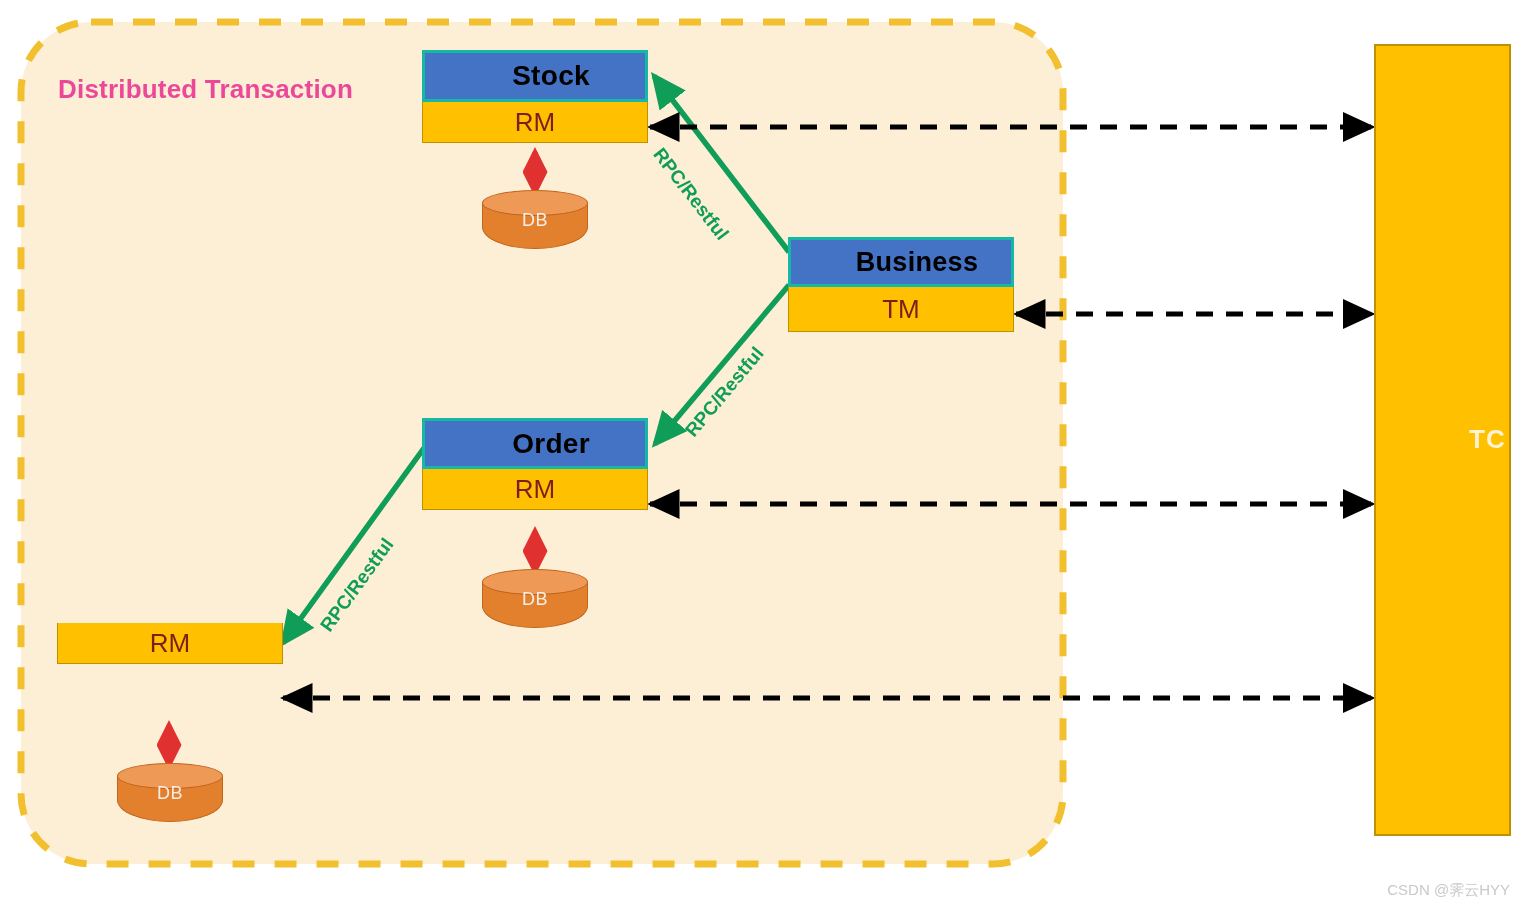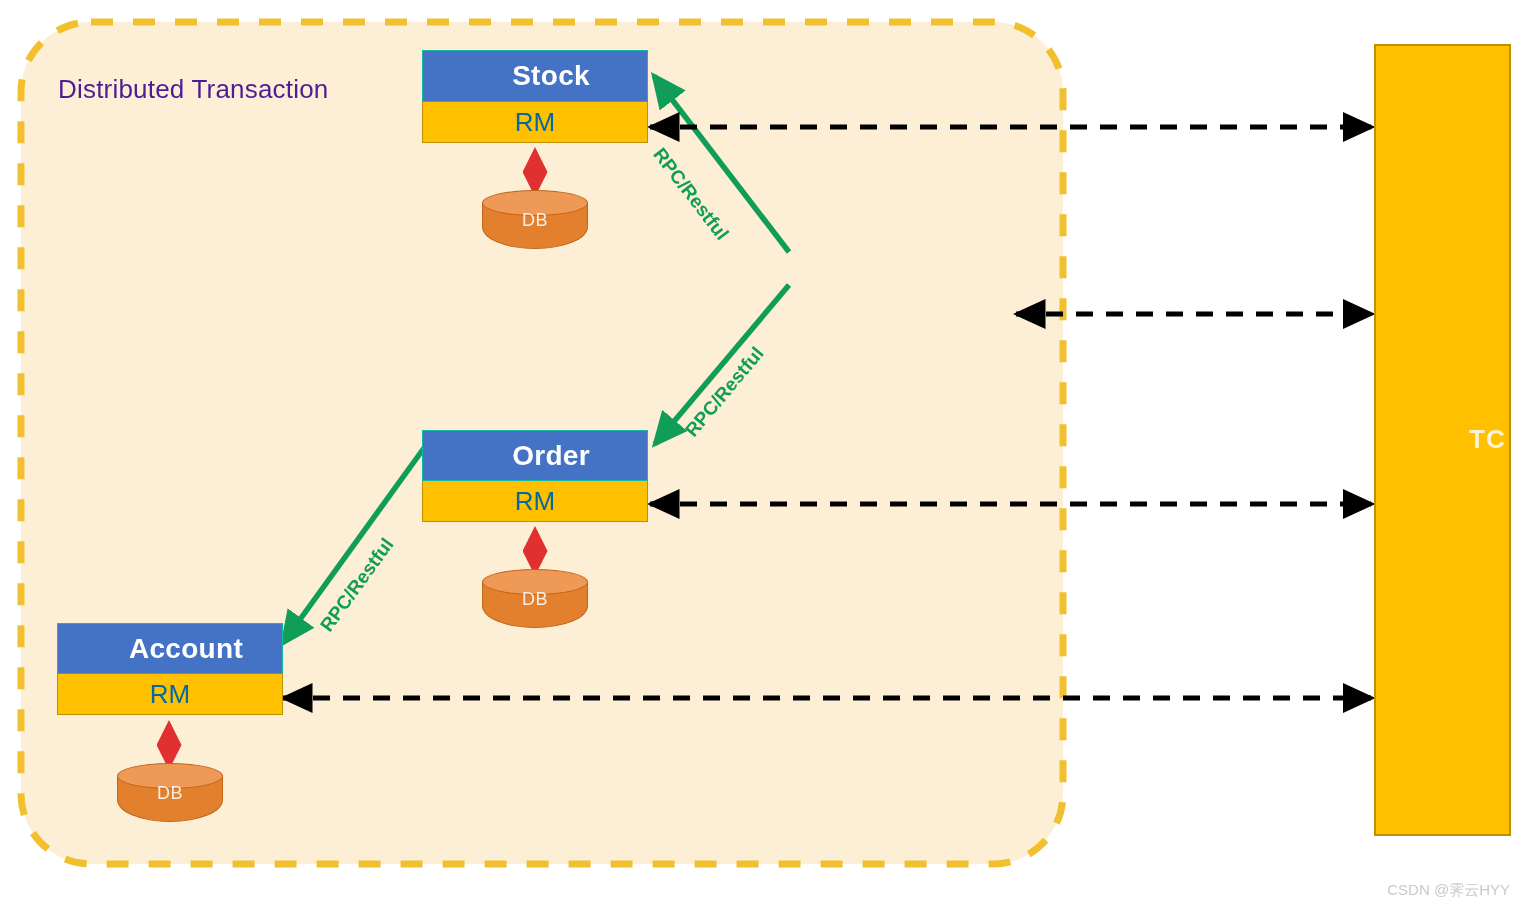--- a/index.html
+++ b/index.html
@@ -27,36 +27,36 @@
 
   
   .service-box {
     position: absolute;
     box-sizing: border-box;
   }
   .svc-head {
     box-sizing: border-box;
     width: 100%;
     background: #4472C4;
-    border: 1px solid #14b8a6;
-    color: #ffffff;
+    border: 3px solid #14b8a6;
+    color: #000000;
     font-weight: bold;
     display: flex;
     align-items: center;
     justify-content: center;
     letter-spacing: 0.3px;
     padding-left: 32px;
   }
   .svc-body {
     box-sizing: border-box;
     width: 100%;
     background: #FFC000;
     border: 1px solid #BF9000;
     border-top: none;
-    color: #0369a1;
+    color: #7f1d1d;
     font-weight: normal;
     display: flex;
     align-items: center;
     justify-content: center;
   }
 
   
   .db-cyl {
     position: absolute;
     width: 106px;
@@ -97,23 +97,23 @@
     font-size: 18px;
     font-weight: normal;
     letter-spacing: 0.5px;
   }
 
   
   .region-title {
     position: absolute;
     left: 58px;
     top: 74px;
-    color: #4c1d95;
+    color: #ec4899;
     font-size: 26px;
-    font-weight: normal;
+    font-weight: bold;
     letter-spacing: 0.2px;
     white-space: nowrap;
   }
   .tc-label {
     position: absolute;
     color: #FFF3D6;
     font-size: 26px;
     font-weight: bold;
     letter-spacing: 1px;
     margin-left: 44px;
@@ -190,34 +190,37 @@
     <div class="svc-head" style="height:52px; font-size:28px;">Stock</div>
     <div class="svc-body" style="height:41px; font-size:26px;">RM</div>
   </div>
 
   <div class="db-cyl" style="left:482px; top:190px;">
     <div class="db-body"></div>
     <div class="db-top"></div>
     <div class="db-label">DB</div>
   </div>
 
-
-  <div class="service-box" style="left:422px; top:430px; width:226px;">
+  <div class="service-box" style="left:788px; top:237px; width:226px;">
+    <div class="svc-head" style="height:50px; font-size:27px;">Business</div>
+    <div class="svc-body" style="height:45px; font-size:26px;">TM</div>
+  </div>
+
+  <div class="service-box" style="left:422px; top:418px; width:226px;">
     <div class="svc-head" style="height:51px; font-size:28px;">Order</div>
     <div class="svc-body" style="height:41px; font-size:26px;">RM</div>
   </div>
 
   <div class="db-cyl" style="left:482px; top:569px;">
     <div class="db-body"></div>
     <div class="db-top"></div>
     <div class="db-label">DB</div>
   </div>
 
   <div class="service-box" style="left:57px; top:623px; width:226px;">
-    <div class="svc-head" style="height:51px; font-size:28px;">Account</div>
     <div class="svc-body" style="height:41px; font-size:26px;">RM</div>
   </div>
 
   <div class="db-cyl" style="left:117px; top:763px;">
     <div class="db-body"></div>
     <div class="db-top"></div>
     <div class="db-label">DB</div>
   </div>
 
   <div class="tc-label" style="left:1425px; top:424px;">TC</div>

